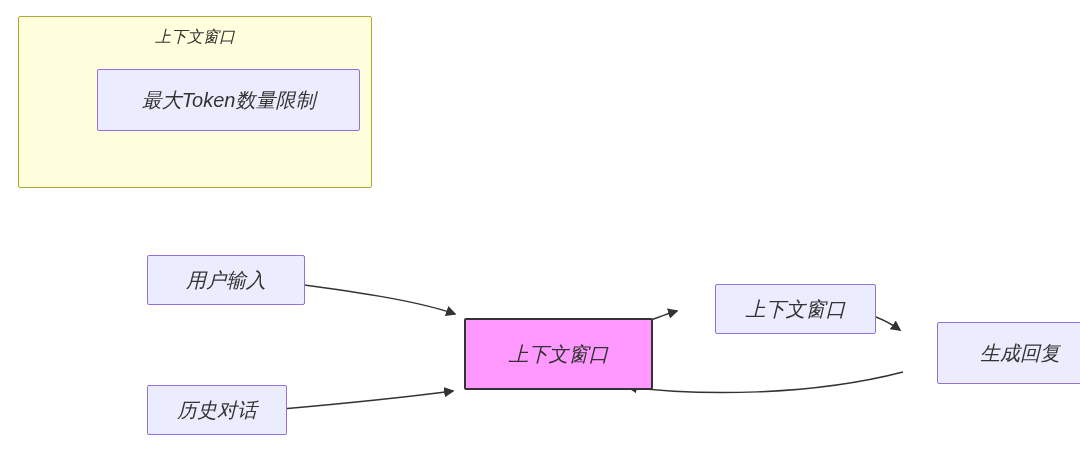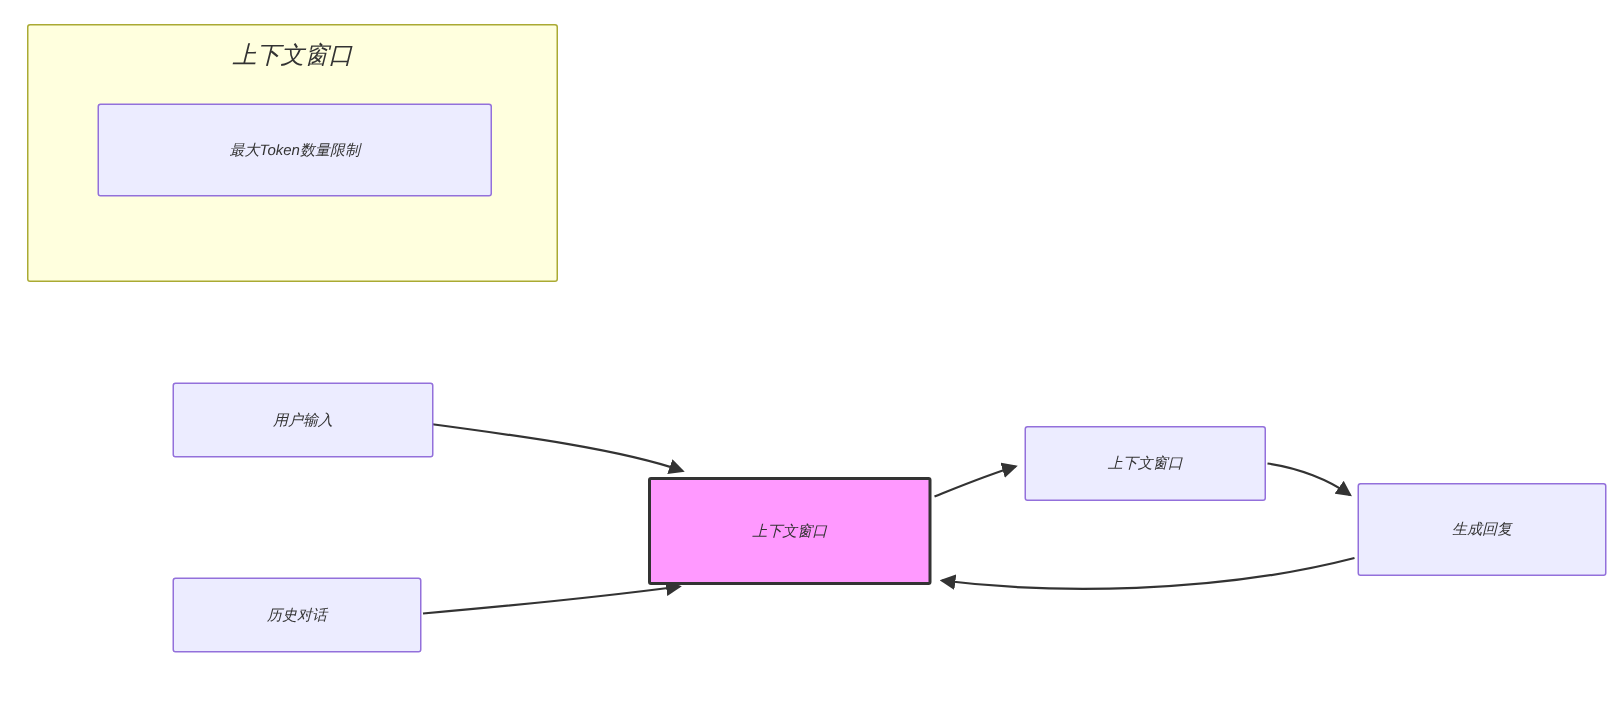--- a/index.html
+++ b/index.html
@@ -29,24 +29,25 @@
     stroke-width: 1.5px;
   }
   .node {
     position: absolute;
     display: flex;
     align-items: center;
     justify-content: center;
     background: var(--node-fill, #ECECFF);
     border: 1px solid var(--node-border, #9370DB);
     border-radius: 2px;
-    font-size: 10px;
+    font-size: 20px;
     color: var(--text, #333333);
     box-sizing: border-box;
     text-align: center;
+    margin-left: 32px;
   }
   .node.highlight {
     background: var(--highlight-fill, #FF99FF);
     border: 2.5px solid var(--highlight-border, #333333);
     font-weight: 400;
   }
   .subgraph {
     position: absolute;
     left: 18px; top: 16px;
     width: 354px; height: 172px;
@@ -60,22 +61,22 @@
     left: 0; top: 10px;
     width: 100%;
     text-align: center;
     font-size: 16px;
     color: var(--text, #333333);
   }
   .subgraph .node {
     left: 46px; top: 52px;
     width: 263px; height: 62px;
   }
-  #node-user-input { left: 115px; top: 255px; width: 174px; height: 50px; }
-  #node-history    { left: 115px; top: 385px; width: 166px; height: 50px; }
+  #node-user-input { left: 115px; top: 255px; width: 158px; height: 50px; }
+  #node-history    { left: 115px; top: 385px; width: 140px; height: 50px; }
   #node-context    { left: 432px; top: 318px; width: 189px; height: 72px; }
   #node-model      { left: 683px; top: 284px; width: 161px; height: 50px; }
   #node-reply      { left: 905px; top: 322px; width: 166px; height: 62px; }
 </style>
 </head>
 <body>
 
 <div class="canvas">
 
   <svg class="edges" width="1080" height="470" viewBox="0 0 1080 470">

